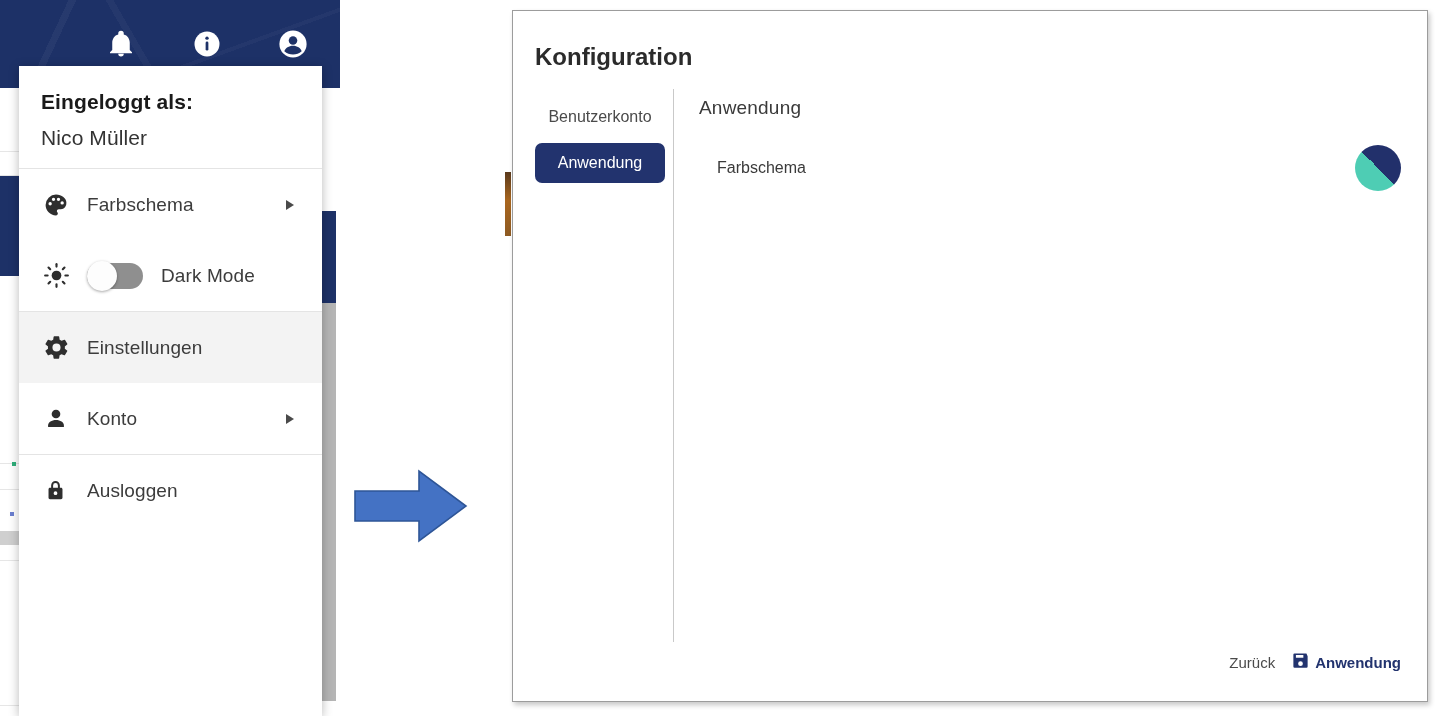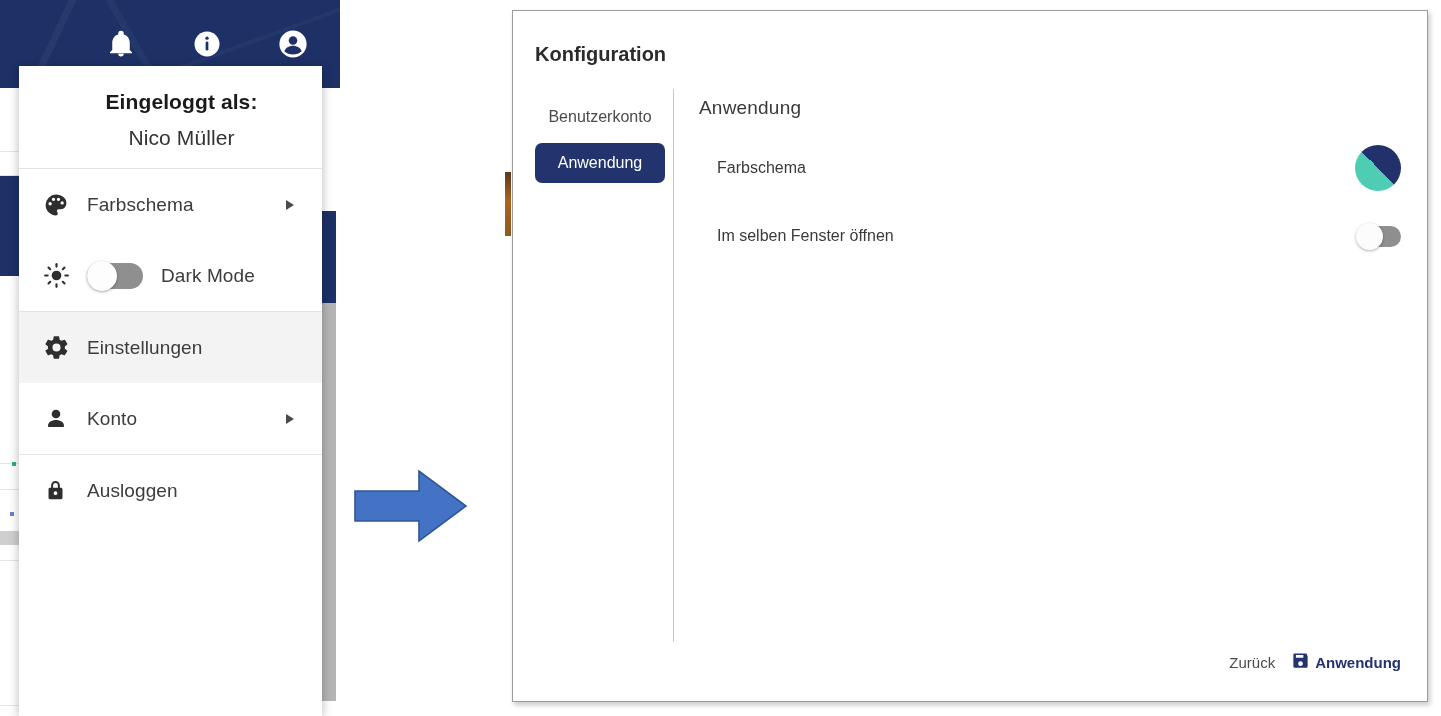--- a/index.html
+++ b/index.html
@@ -40,21 +40,21 @@
   .grey-strip2 { position: absolute; left: 0; top: 531px; width: 26px; height: 14px; background: #cfcfcf; }
   .hairline { position: absolute; background: #e6e6e6; height: 1px; }
   .spec { position: absolute; width: 4px; height: 4px; }
 
   
   .menu {
     position: absolute; left: 19px; top: 66px; width: 303px; height: 650px;
     background: #ffffff;
     box-shadow: 0 2px 10px rgba(0,0,0,.28);
   }
-  .menu-head { padding: 24px 0 18px 22px; text-align: center; }
+  .menu-head { padding: 24px 0 18px 22px; }
   .menu-head .hdr-line1 {
     font-size: 21px; font-weight: bold; color: #1a1a1a; letter-spacing: .1px;
   }
   .menu-head .hdr-line2 {
     font-size: 21px; color: #333; margin-top: 12px; letter-spacing: .1px;
   }
   .menu-sep { height: 1px; background: #e4e4e4; }
 
   .mi {
     position: relative; display: flex; align-items: center;
@@ -90,21 +90,21 @@
     position: absolute; left: 512px; top: 10px; width: 916px; height: 692px;
     background: #ffffff; border: 1px solid #9c9c9c;
     box-shadow: 2px 3px 5px rgba(0,0,0,.22);
   }
   .orange-sliver {
     position: absolute; left: 505px; top: 172px; width: 6px; height: 64px;
     background: linear-gradient(180deg,#5a3a1c,#a9661f 45%,#8d5a22);
   }
   .dlg-title {
     position: absolute; left: 22px; top: 32px;
-    font-size: 20px; font-weight: bold; color: #2b2b2b;
+    font-size: 24px; font-weight: bold; color: #2b2b2b;
   }
   .dlg-divider { position: absolute; left: 160px; top: 78px; width: 1px; height: 553px; background: #c9c9c9; }
 
   .tabs { position: absolute; left: 22px; top: 88px; width: 130px; }
   .tab {
     display: block; width: 100%; text-align: center;
     font-size: 16px; color: #4a4a4a; padding: 9px 4px; cursor: pointer;
     background: transparent; border: none; font-family: inherit;
   }
   .tab.active {
@@ -283,26 +283,20 @@
     </div>
 
     <div class="pane">
       <div class="pane-title">Anwendung</div>
 
       <div class="srow">
         <span class="srow-lbl">Farbschema</span>
         <span class="swatch"></span>
       </div>
 
-      <div class="srow">
-        <span class="srow-lbl">Im selben Fenster öffnen</span>
-        <span class="tgl2">
-          <span class="knob2"></span>
-        </span>
-      </div>
     </div>
 
     <div class="dlg-foot">
       <span class="btn-back">Zurück</span>
       <span class="btn-save">
         <span>
           <svg width="19" height="19" viewBox="0 0 24 24" fill="#22336e">
             <path d="M19.5 3H4.5A1.5 1.5 0 0 0 3 4.5v15A1.5 1.5 0 0 0 4.5 21h15a1.5 1.5 0 0 0 1.5-1.5V6.6L19.5 3zM12 19a3 3 0 1 1 0-6 3 3 0 0 1 0 6zm3.6-10.6H6.2V5h9.4v3.4z"></path>
           </svg>
         </span>

